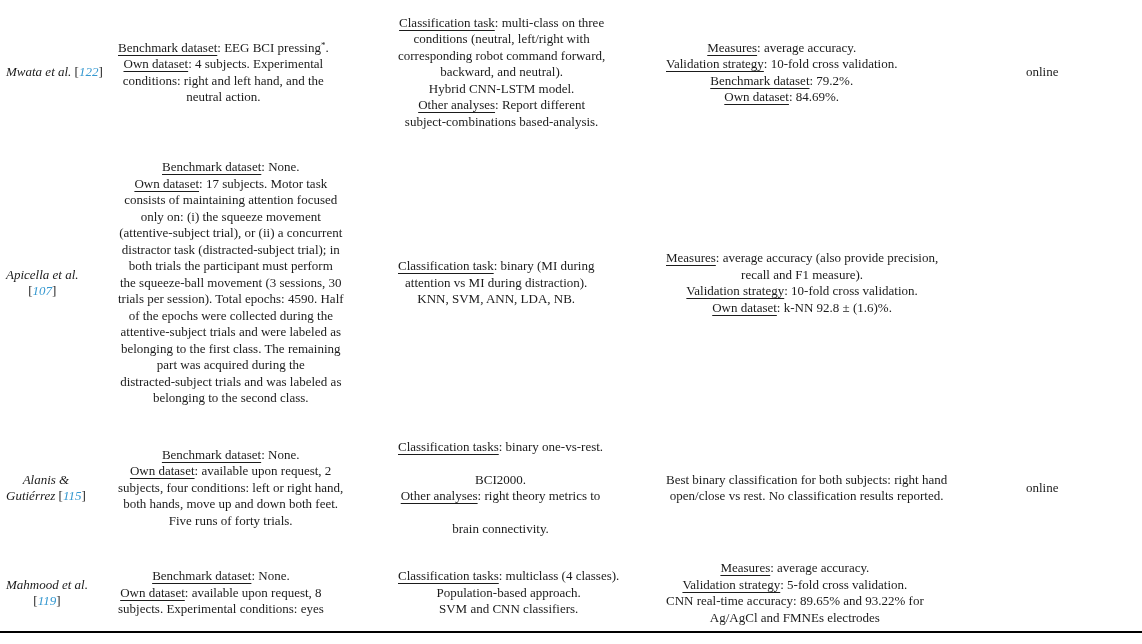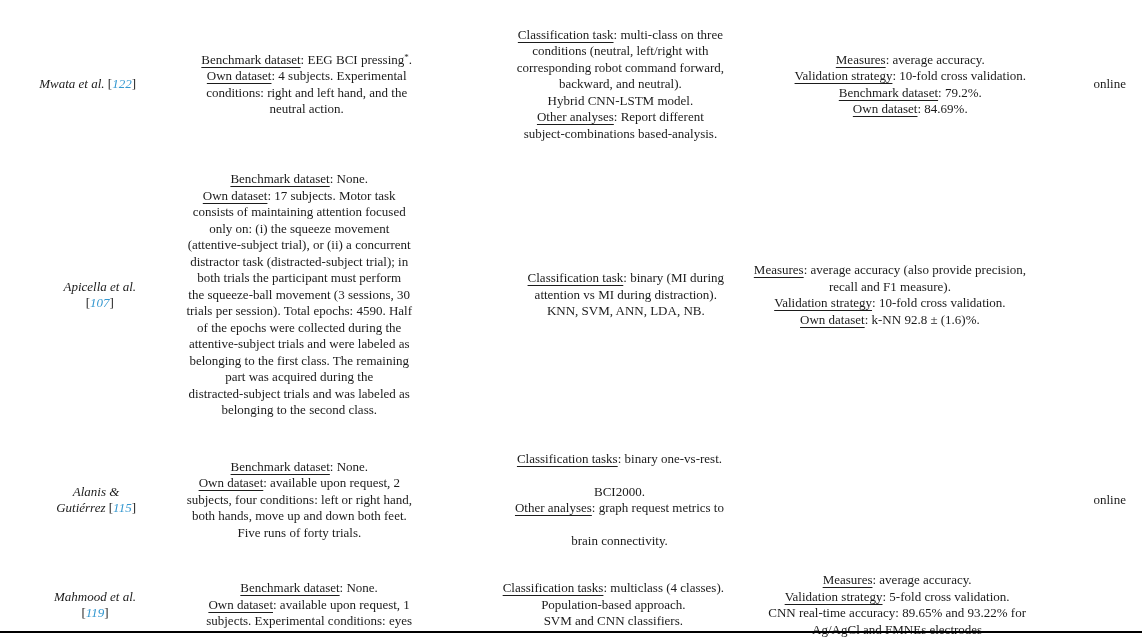--- a/index.html
+++ b/index.html
@@ -14,25 +14,25 @@
     color: var(--text, #1b1b1b);
     overflow: hidden;
   }
   .row { position: relative; width: 1142px; }
   .r1 { height: 145px; }
   .r2 { height: 276px; }
   .r3 { height: 134px; }
   .r4 { height: 76px; }
   .cell {
     position: absolute;
-    top: 12px;
+    top: 0;
     height: 100%;
     display: flex;
     align-items: center;
-    justify-content: flex-end;
+    justify-content: flex-start;
   }
   .c1 { left: 6px;    width: 130px; }
   .c2 { left: 118px;  width: 294px; }
   .c3 { left: 398px;  width: 326px; }
   .c4 { left: 666px;  width: 360px; }
   .c5 { left: 1026px; width: 100px; }
   .inner { text-align: center; }
   .u {
     text-decoration: underline;
     text-underline-offset: 2.5px;
@@ -89,33 +89,36 @@
   </div>
 
   <div class="row r3">
     <div class="cell c1">
       <div class="inner"><span class="i">Alanis &amp;</span><br><span class="i">Gutiérrez </span><span>[</span><span class="ref">115</span><span>]</span></div>
     </div>
     <div class="cell c2">
       <div class="inner"><span class="u">Benchmark dataset</span><span>: None.</span><br><span class="u">Own dataset</span><span>: available upon request, 2</span><br><span>subjects, four conditions: left or right hand,</span><br><span>both hands, move up and down both feet.</span><br><span>Five runs of forty trials.</span></div>
     </div>
     <div class="cell c3">
-      <div class="inner"><span class="u">Classification tasks</span><span>: binary one-vs-rest.</span><br><br><span>BCI2000.</span><br><span class="u">Other analyses</span><span>: graph request metrics to</span><br><br><span>brain connectivity.</span></div>
+      <div class="inner"><span class="u">Classification tasks</span><span>: binary one-vs-rest.</span><br><br><span>BCI2000.</span><br><span class="u">Other analyses</span><span>: right theory metrics to</span><br><br><span>brain connectivity.</span></div>
+    </div>
+    <div class="cell c4">
+      <div class="inner"><span>Best binary classification for both subjects: right hand</span><br><span>open/close vs rest. No classification results reported.</span></div>
     </div>
     <div class="cell c5">
       <div class="inner">online</div>
     </div>
   </div>
 
   <div class="row r4">
     <div class="cell c1">
       <div class="inner"><span class="i">Mahmood et al.</span><br><span>[</span><span class="ref">119</span><span>]</span></div>
     </div>
     <div class="cell c2">
-      <div class="inner"><span class="u">Benchmark dataset</span><span>: None.</span><br><span class="u">Own dataset</span><span>: available upon request, 1</span><br><span>subjects. Experimental conditions: eyes</span><br></div>
+      <div class="inner"><span class="u">Benchmark dataset</span><span>: None.</span><br><span class="u">Own dataset</span><span>: available upon request, 8</span><br><span>subjects. Experimental conditions: eyes</span><br></div>
     </div>
     <div class="cell c3">
       <div class="inner"><span class="u">Classification tasks</span><span>: multiclass (4 classes).</span><br><span>Population-based approach.</span><br><span>SVM and CNN classifiers.</span></div>
     </div>
     <div class="cell c4">
       <div class="inner"><span class="u">Measures</span><span>: average accuracy.</span><br><span class="u">Validation strategy</span><span>: 5-fold cross validation.</span><br><span>CNN real-time accuracy: 89.65% and 93.22% for</span><br><span>Ag/AgCl and FMNEs electrodes</span></div>
     </div>
   </div>
 
   <div class="rule"></div>

